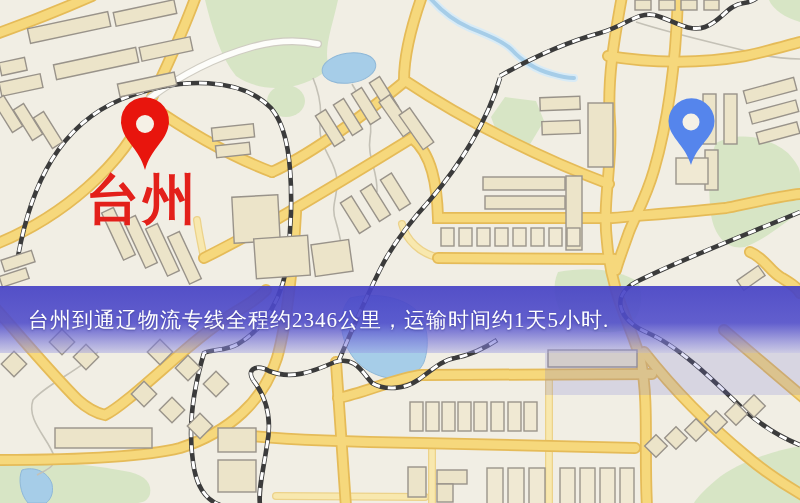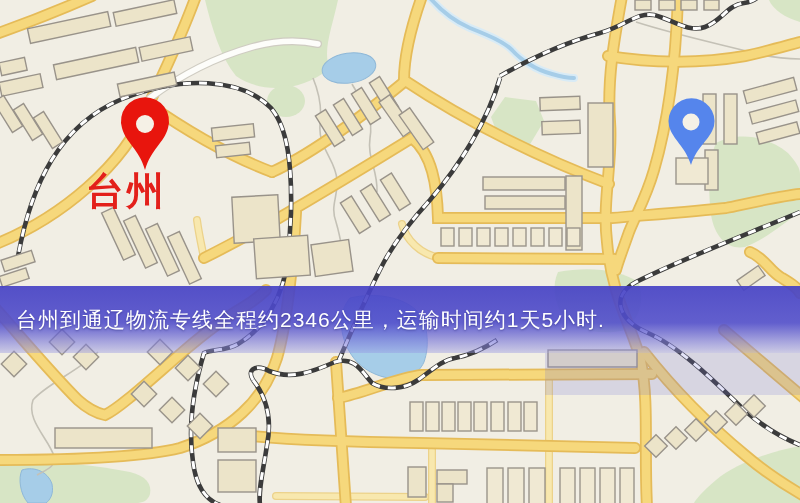--- a/index.html
+++ b/index.html
@@ -16,37 +16,37 @@
   .fill-white{stroke:#fdfdfa;stroke-width:5.5;fill:none;stroke-linecap:round;}
   .rail-base{stroke:#3b3b3b;stroke-width:4.6;fill:none;}
   .rail-dash{stroke:#ffffff;stroke-width:3;fill:none;stroke-dasharray:8 8;}
   .bldg{fill:#ece4c9;stroke:#99938a;stroke-width:1.4;}
   .bldg2{fill:#f0e9d3;stroke:#9b958b;stroke-width:1.4;}
   .park{fill:#d7e5c5;}
   .water{fill:#a6cde8;stroke:#8fb8d8;stroke-width:1;}
   .stream{stroke:#c4c1b6;stroke-width:1.6;fill:none;}
   .city-label{
     position:absolute;font-family:"Liberation Serif","DejaVu Serif",serif;
-    font-size:38px;font-weight:600;line-height:1.05;letter-spacing:2px;
+    font-size:54px;font-weight:600;line-height:1.05;letter-spacing:2px;
     text-shadow:0 0 2px rgba(255,255,255,0.45);white-space:nowrap;
   }
   #origin-label{left:86px;top:172px;color:#e3201a;}
   #dest-label{left:636px;top:173px;color:#2326d6;}
   .banner{
     position:absolute;left:0;top:286px;width:800px;height:67px;
     background:linear-gradient(180deg,
       rgba(70,66,197,0.92) 0%,
       rgba(82,79,203,0.90) 55%,
       rgba(118,116,217,0.62) 82%,
       rgba(150,150,228,0.40) 100%);
     display:flex;align-items:center;
   }
   .banner-text{
-    color:#ffffff;font-size:21px;padding-left:16px;letter-spacing:1px;
-    font-family:Liberation Sans, sans-serif;white-space:nowrap;
+    color:#ffffff;font-size:21px;padding-left:28px;letter-spacing:1px;
+    font-family:Liberation Serif, serif;white-space:nowrap;
     text-shadow:0 1px 2px rgba(40,40,120,0.5);
   }
   .banner-tail{
     position:absolute;left:545px;top:353px;width:255px;height:42px;
     background:rgba(115,115,215,0.20);pointer-events:none;
   }
 </style>
 </head>
 <body>
 

